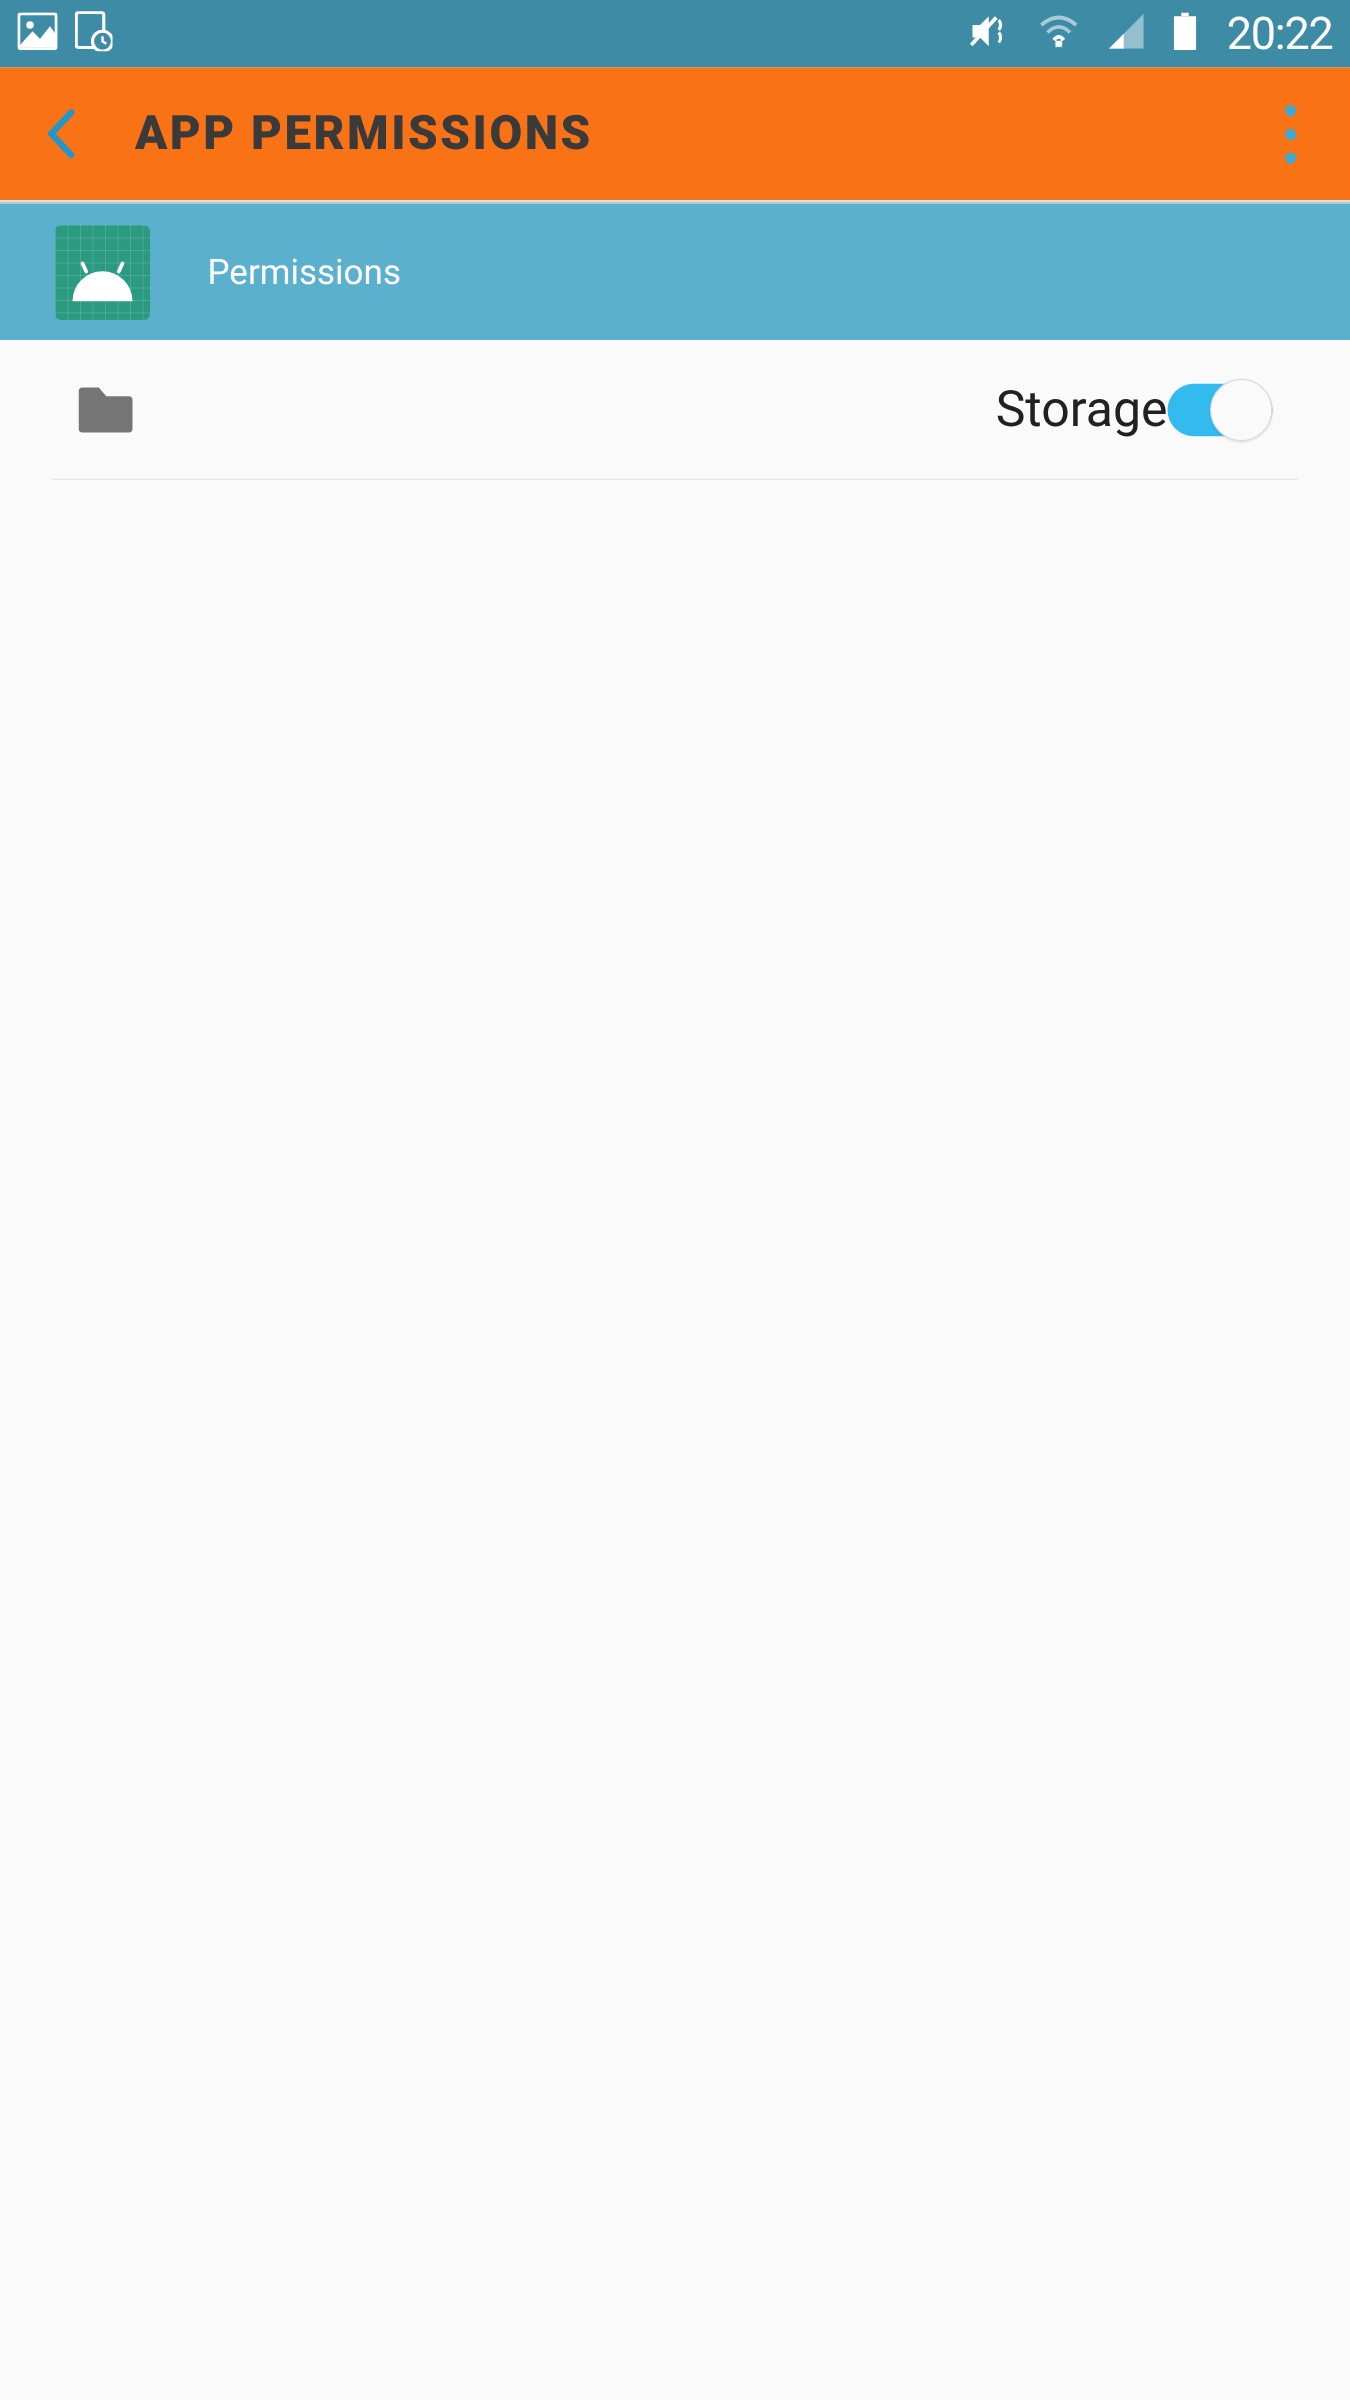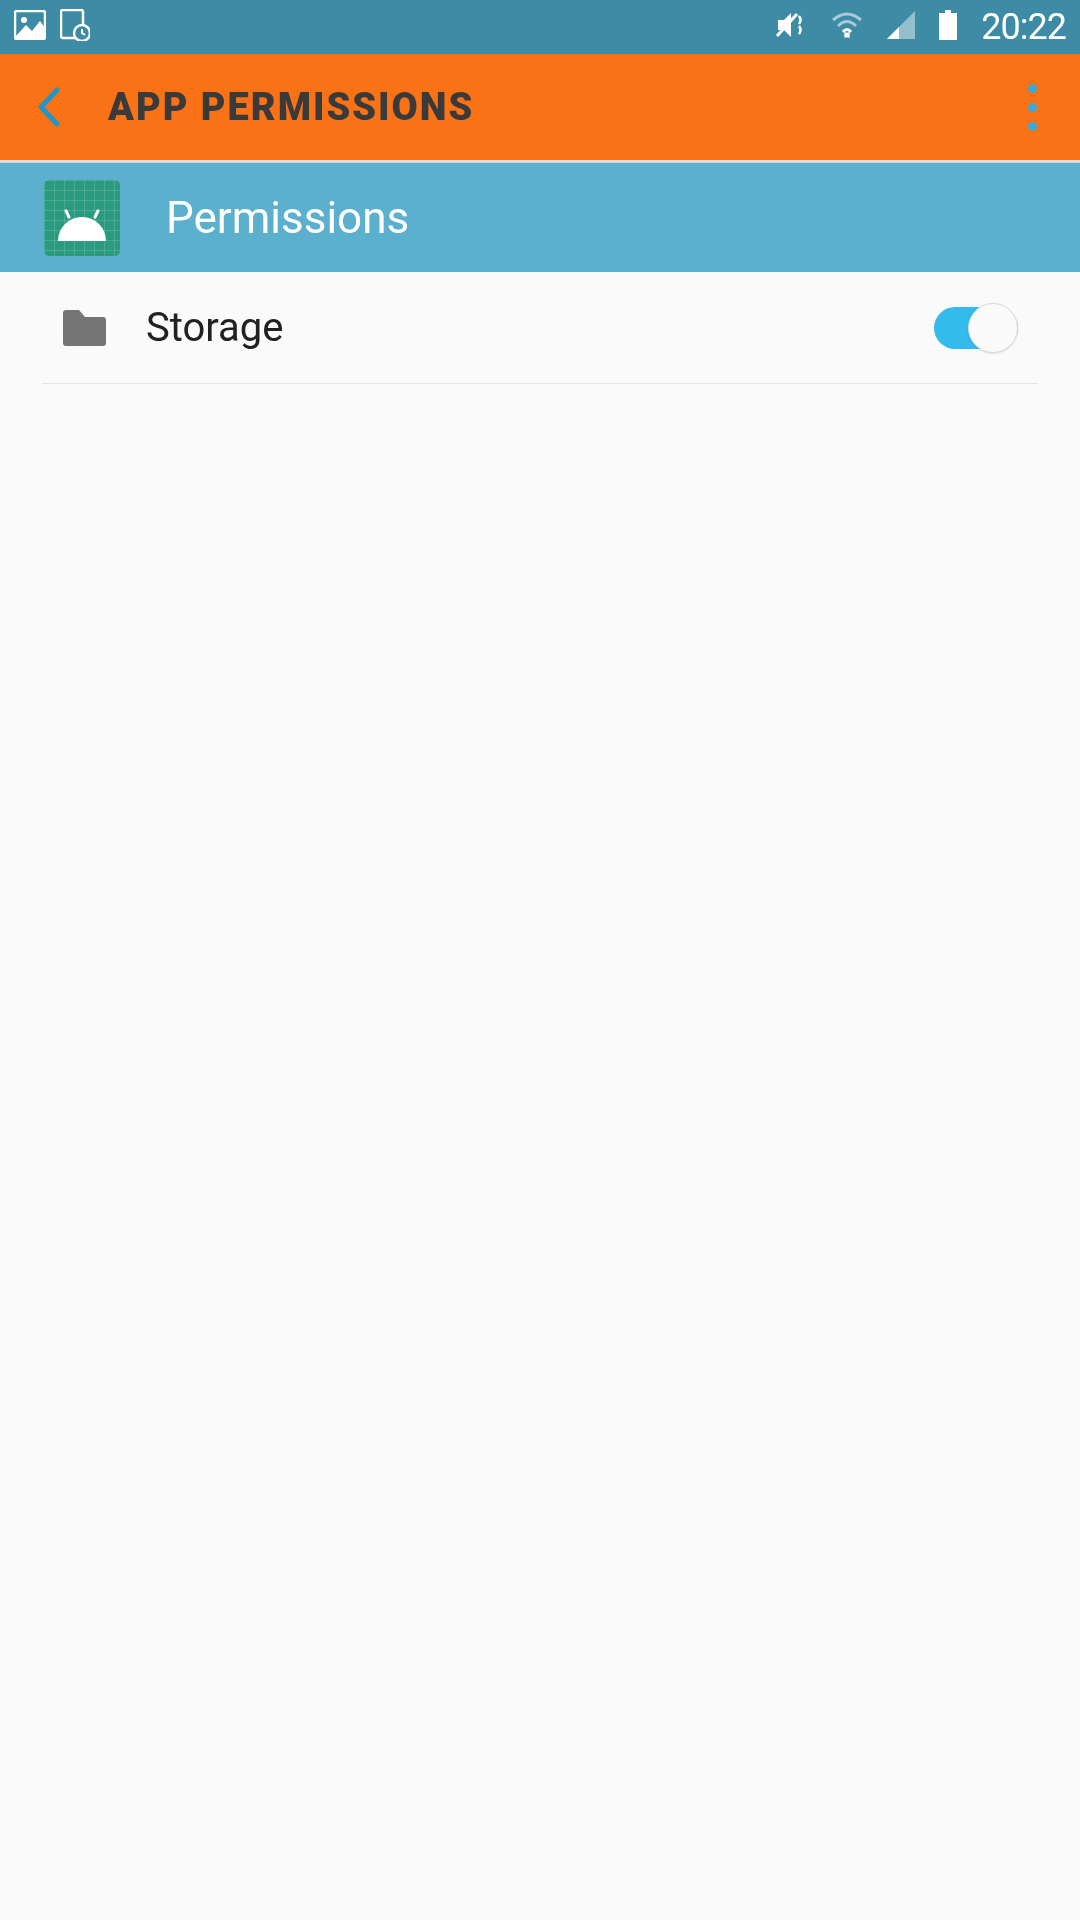--- a/index.html
+++ b/index.html
@@ -120,34 +120,35 @@
     }
     .android-head::before {
       left: 8px;
       transform: rotate(-25deg);
     }
     .android-head::after {
       right: 8px;
       transform: rotate(25deg);
     }
     .header-title {
-      font-size: 44px;
+      font-size: 28px;
       color: #fff;
       margin-left: 46px;
       font-weight: 400;
     }
     .perm-item {
       display: flex;
       align-items: center;
       height: 112px;
       padding: 0 20px 0 18px;
       border-bottom: 1px solid #e6e6e6;
     }
     .content-area {
       padding: 0 42px;
+      text-align: right;
     }
     .folder-icon {
       width: 48px;
       height: 48px;
       display: flex;
       align-items: center;
       justify-content: center;
     }
     .perm-label {
       font-size: 40px;

